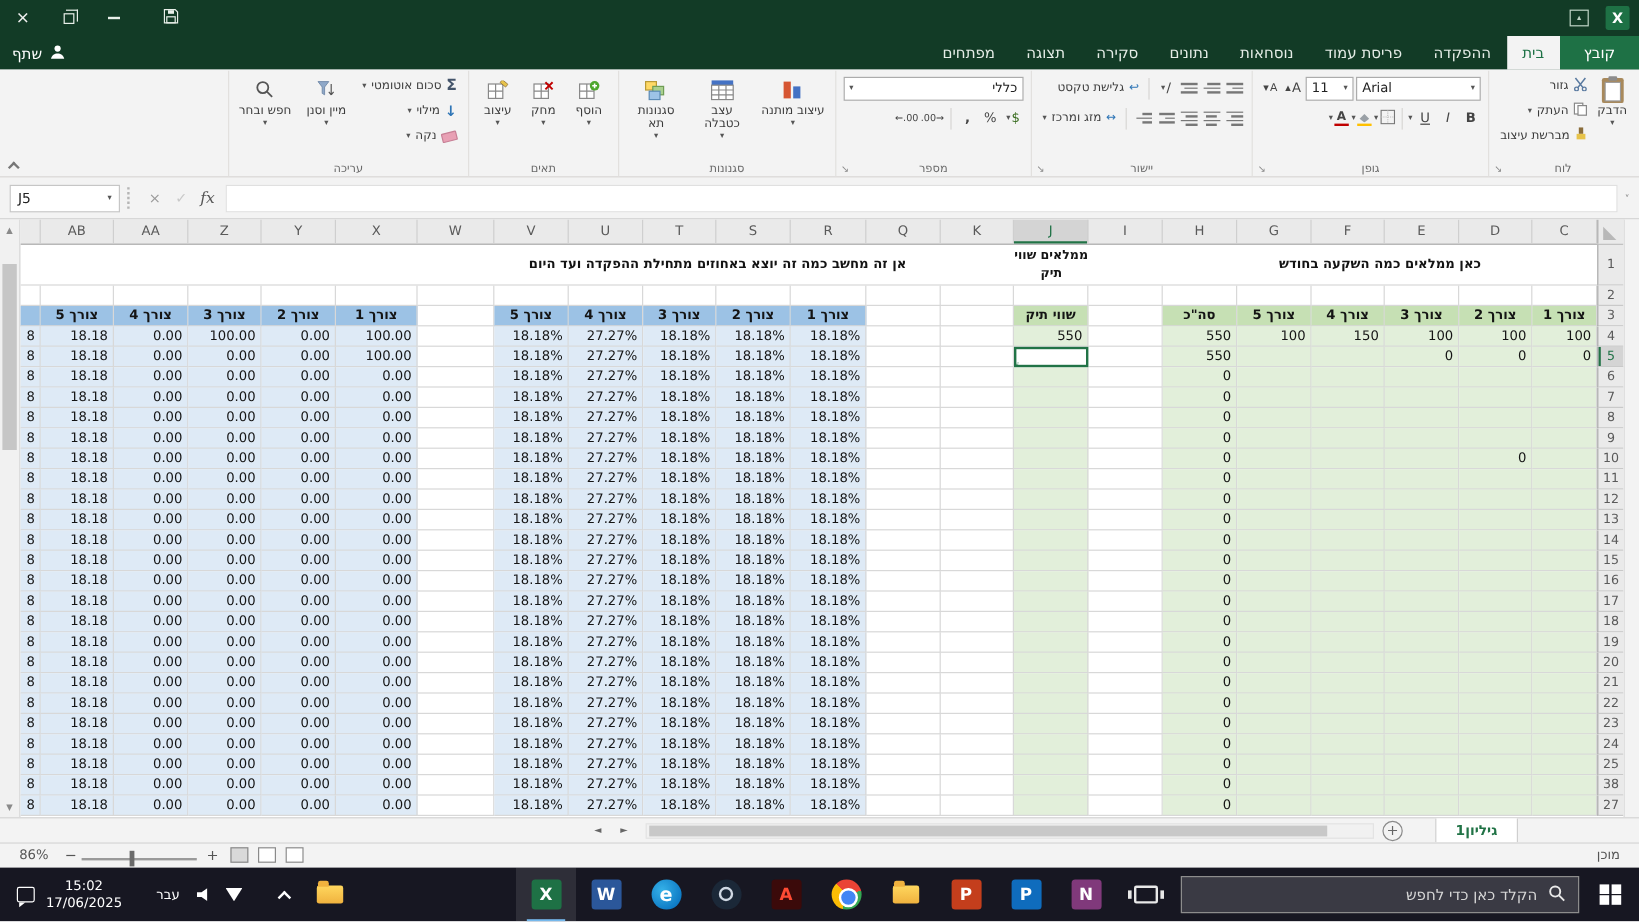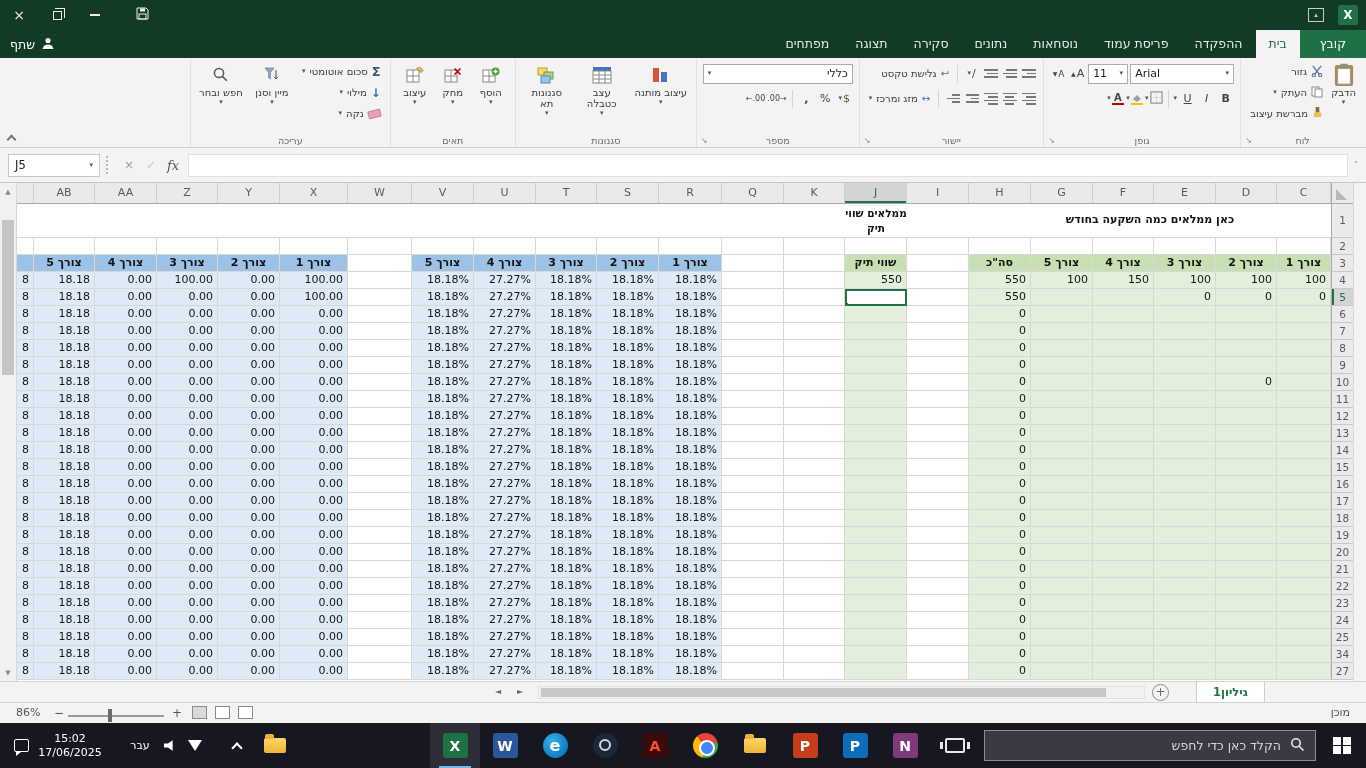--- a/index.html
+++ b/index.html
@@ -585,20 +585,21 @@
           <div class="colh" style="width: 62px;">G</div>
           <div class="colh" style="width: 61px;">F</div>
           <div class="colh" style="width: 62px;">E</div>
           <div class="colh" style="width: 61px;">D</div>
           <div class="colh" style="width: 54px;">C</div>
           <div class="corner"></div>
         </div>
       <div id="rows">
           <div class="grow r1">
             <div class="r1band">
+              <div class="stitle" style="left: 395px; width: 372px;">אן זה מחשב כמה זה יוצא באחוזים מתחילת ההפקדה ועד היום</div>
               <div class="stitle two" style="left: 828px; width: 62px;">ממלאים שווי תיק</div>
               <div class="stitle" style="left: 952px; width: 362px;">כאן ממלאים כמה השקעה בחודש</div>
             </div>
             <div class="gut">1</div>
           </div>
           <div class="grow">
             <div class="cell" style="width: 17px;"></div>
             <div class="cell" style="width: 61px;"></div>
             <div class="cell" style="width: 62px;"></div>
             <div class="cell" style="width: 61px;"></div>
@@ -1215,21 +1216,21 @@
             <div class="cell" style="width: 62px;"></div>
             <div class="cell" style="width: 61px;"></div>
             <div class="cell cg num" style="width: 62px;"></div>
             <div class="cell" style="width: 62px;"></div>
             <div class="cell cg num" style="width: 62px;">0</div>
             <div class="cell cg num" style="width: 62px;"></div>
             <div class="cell cg num" style="width: 61px;"></div>
             <div class="cell cg num" style="width: 62px;"></div>
             <div class="cell cg num" style="width: 61px;"></div>
             <div class="cell cg num" style="width: 54px;"></div>
-            <div class="gut">34</div>
+            <div class="gut">38</div>
           </div>
           <div class="grow">
             <div class="cell cb num" style="width: 17px;">8</div>
             <div class="cell cb num" style="width: 61px;">18.18</div>
             <div class="cell cb num" style="width: 62px;">0.00</div>
             <div class="cell cb num" style="width: 61px;">0.00</div>
             <div class="cell cb num" style="width: 62px;">0.00</div>
             <div class="cell cb num" style="width: 68px;">0.00</div>
             <div class="cell" style="width: 64px;"></div>
             <div class="cell cb num" style="width: 62px;">18.18%</div>

